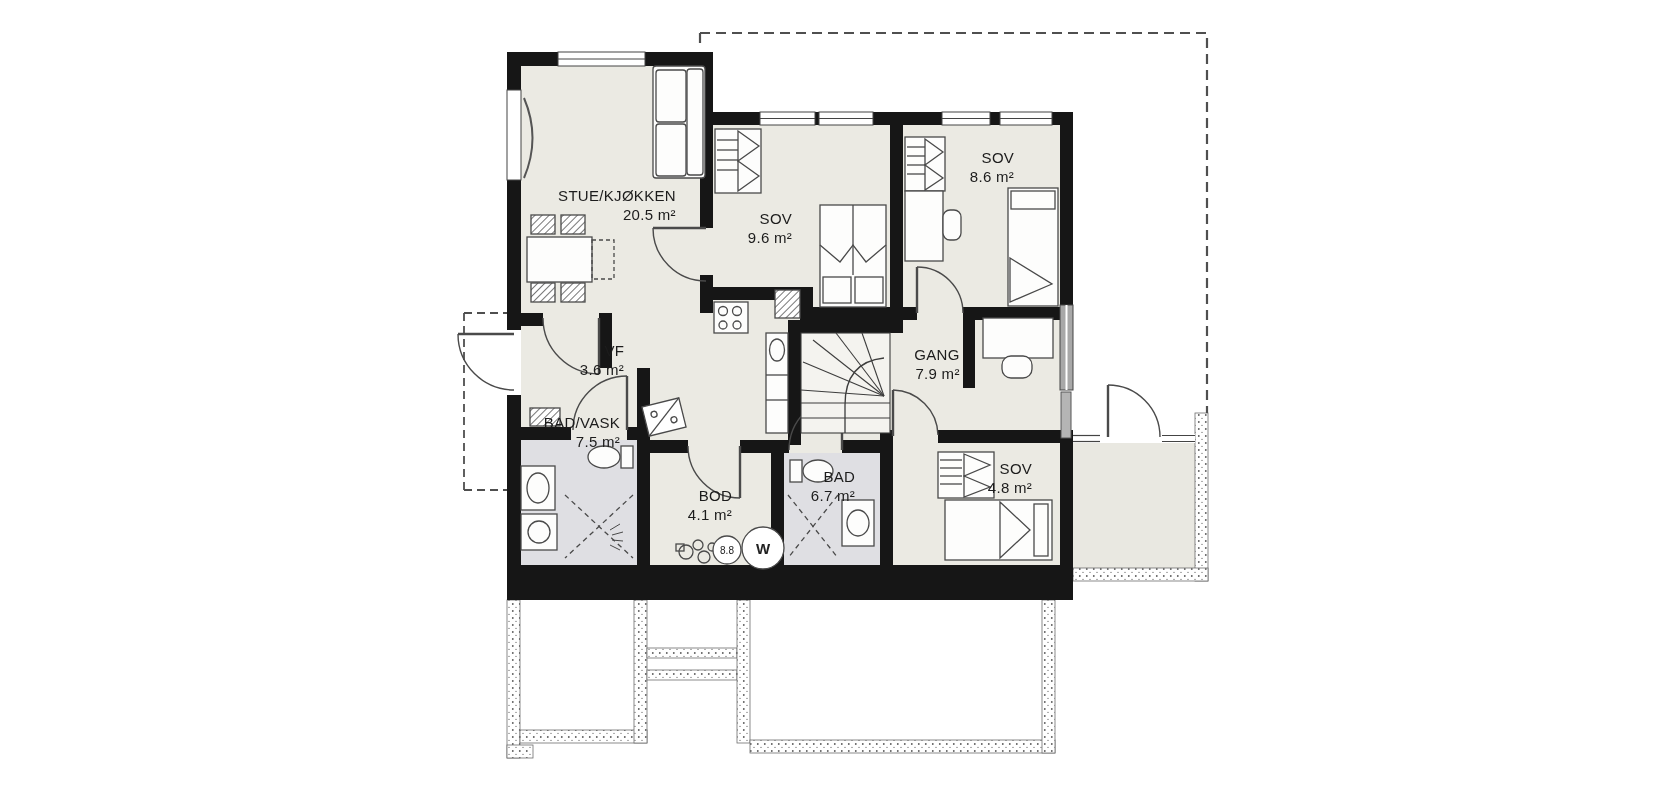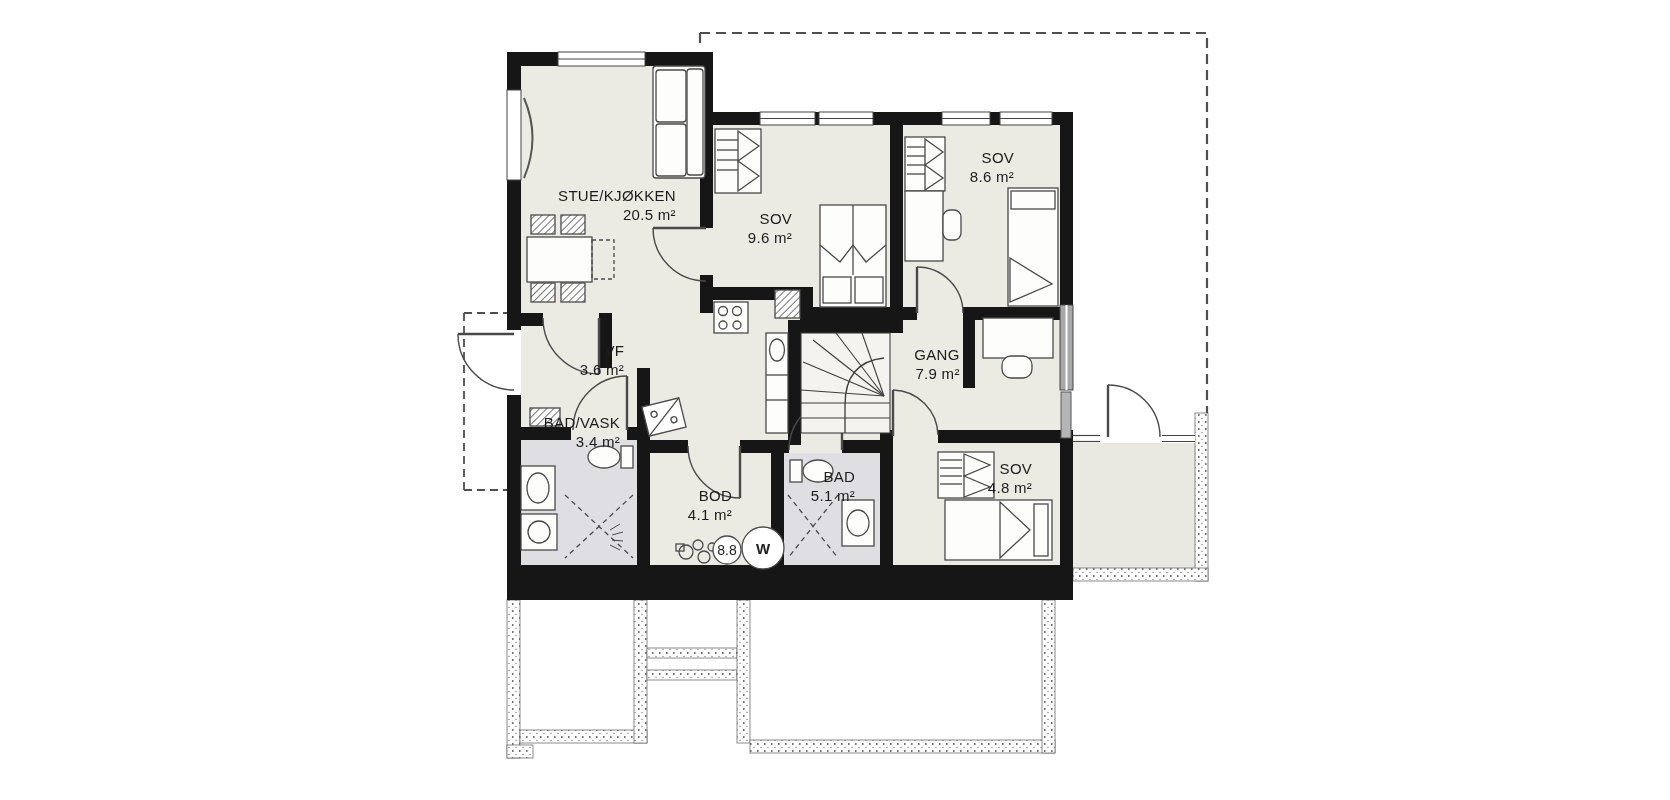--- a/index.html
+++ b/index.html
@@ -3,21 +3,21 @@
 <meta charset="utf-8">
 <style>
   html,body{margin:0;padding:0;background:#ffffff;}
   .stage{position:relative;width:1670px;height:800px;background:#ffffff;overflow:hidden;
          font-family:"Liberation Sans", sans-serif;}
   svg{position:absolute;left:0;top:0;}
   .lbl{position:absolute;transform:translate(-50%,-50%);text-align:right;
        color:#1c1c1c;font-size:15px;line-height:19px;white-space:nowrap;letter-spacing:.3px;}
   .lbl span{display:block;}
   .marker-lbl{position:absolute;transform:translate(-50%,-50%);color:#222;
-       font-size:14px;letter-spacing:0;}
+       font-size:10px;letter-spacing:0;}
   .marker-lbl.big{font-size:15px;font-weight:bold;}
 </style>
 </head>
 <body>
 
 <div class="stage">
 
 <svg width="1670" height="800" viewBox="0 0 1670 800">
   <defs>
     <pattern id="stip" width="7" height="7" patternUnits="userSpaceOnUse">
@@ -358,29 +358,29 @@
 <div class="lbl" style="left:602px;top:360px">
   <span>VF</span>
   <span>3.6 m²</span>
 </div>
 <div class="lbl" style="left:937px;top:364px">
   <span>GANG</span>
   <span>7.9 m²</span>
 </div>
 <div class="lbl" style="left:582px;top:432px">
   <span>BAD/VASK</span>
-  <span>3.4 m²</span>
+  <span>7.5 m²</span>
 </div>
 <div class="lbl" style="left:710px;top:505px">
   <span>BOD</span>
   <span>4.1 m²</span>
 </div>
 <div class="lbl" style="left:833px;top:486px">
   <span>BAD</span>
-  <span>5.1 m²</span>
+  <span>6.7 m²</span>
 </div>
 <div class="lbl" style="left:1010px;top:478px">
   <span>SOV</span>
   <span>4.8 m²</span>
 </div>
 
 <div class="marker-lbl" style="left:727px;top:550px">8.8</div>
 <div class="marker-lbl big" style="left:763px;top:548px">W</div>
 
 </div>

